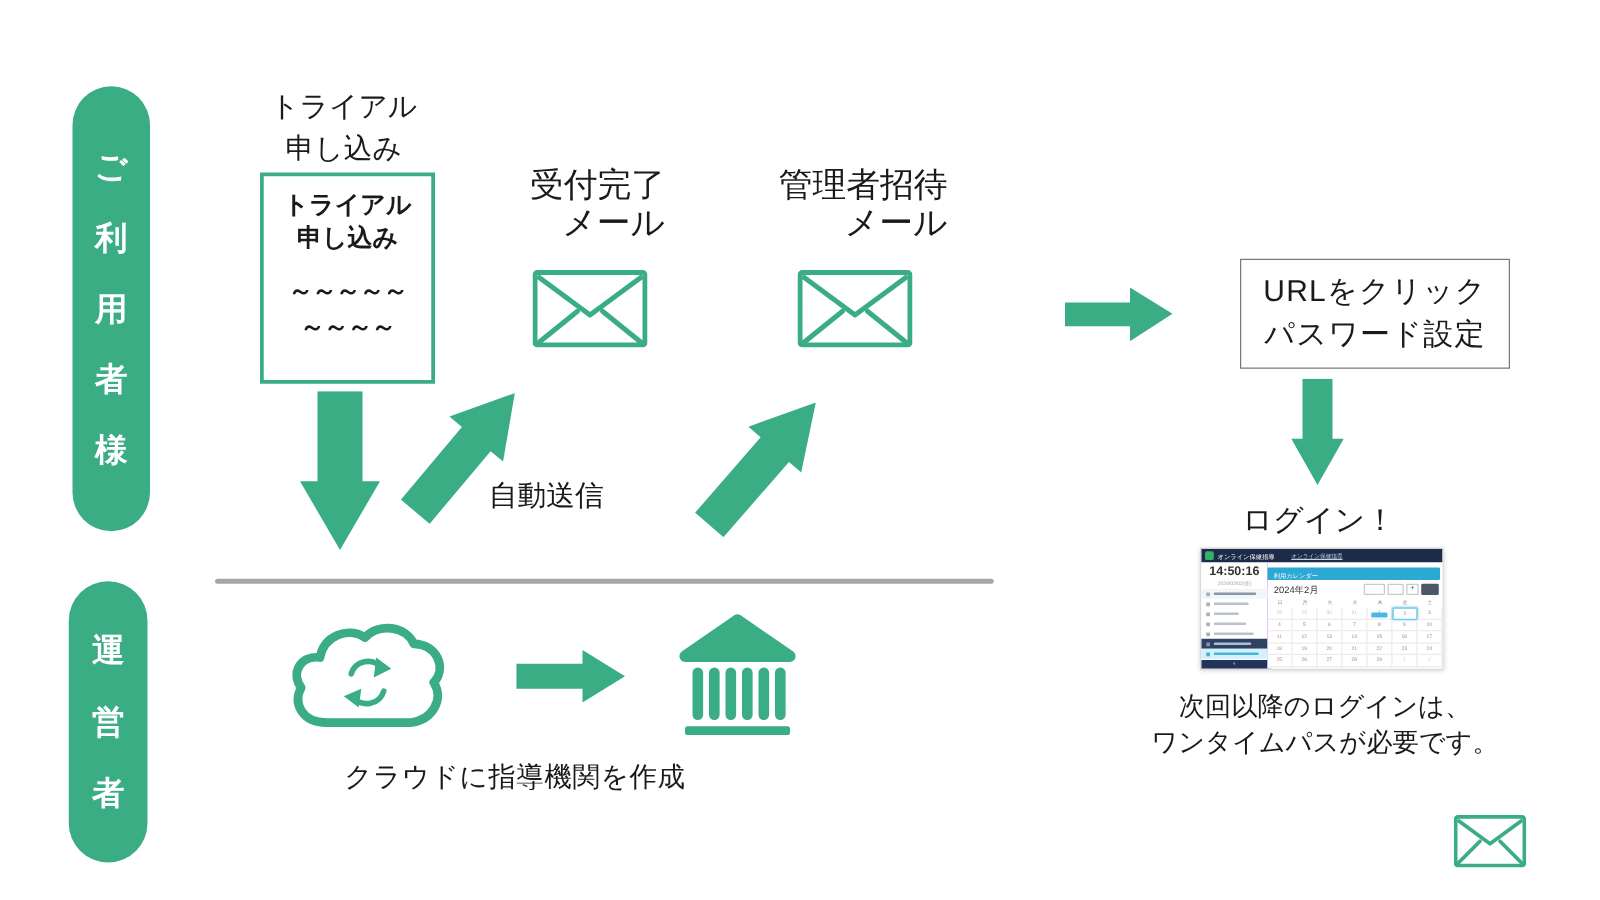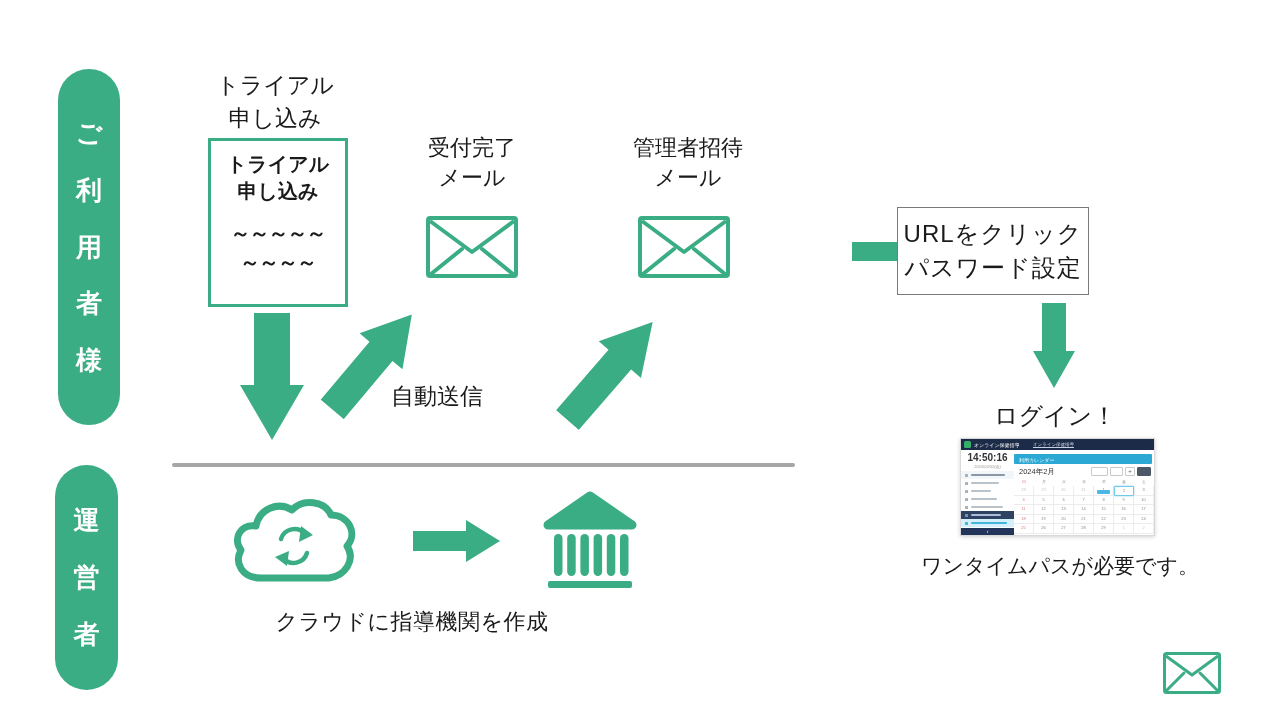--- a/index.html
+++ b/index.html
@@ -10,21 +10,21 @@
   .abs{position:absolute;}
   
   .pill{background:#3BAD84;border-radius:34px;display:flex;align-items:center;justify-content:center;}
   .vtext{display:flex;flex-direction:column;align-items:center;justify-content:space-evenly;
          height:86%;color:#ffffff;font-size:26px;font-weight:700;}
   
   .doc{background:#fff;border:3px solid #3BAD84;}
   .doc-title{font-size:20px;font-weight:700;line-height:27px;text-align:center;margin-top:10px;}
   .doc-wave{font-size:20px;font-weight:700;line-height:29px;text-align:center;letter-spacing:-1px;margin-top:14px;}
   .lbl{font-size:23px;line-height:33px;text-align:center;}
-  .maillbl{font-size:22px;line-height:30px;text-align:center;}
+  .maillbl{font-size:27px;line-height:30px;text-align:right;}
   .green-fill{fill:#3BAD84;}
   .divider{background:#A6A6A6;border-radius:2px;}
   .caption{font-size:22px;letter-spacing:.5px;text-align:center;}
   .url-box{border:1.5px solid #7A7A7A;background:#fff;text-align:center;font-size:24px;line-height:34px;padding-top:9px;letter-spacing:1px;}
   .login{font-size:24px;text-align:center;}
   .note{font-size:21px;line-height:28.5px;text-align:center;}
   
   .mini{background:#fff;border:1px solid #d9d9d9;box-shadow:0 1px 4px rgba(0,0,0,.18);overflow:hidden;}
   .mini-topbar{position:absolute;left:0;top:0;right:0;height:11px;background:#1C2B47;}
   .mini-appicon{position:absolute;left:3px;top:2px;width:7px;height:7px;border-radius:1.5px;background:#35B06B;}
@@ -158,21 +158,21 @@
   <rect x="82" y="48" width="8.5" height="42" rx="4.2" class="green-fill"></rect>
   <rect x="10" y="95" width="84" height="7" rx="2" class="green-fill"></rect>
 </svg>
 
 <div class="caption abs" style="left:272px;top:607px;width:280px">クラウドに指導機関を作成</div>
 
 <svg class="abs" style="left:852px;top:230px" width="86" height="43">
   <polygon class="green-fill" points="0,12 52,12 52,0 86,21 52,43 52,31 0,31"></polygon>
 </svg>
 
-<div class="url-box abs" style="left:897px;top:207px;width:192px;height:88px;box-sizing:border-box">
+<div class="url-box abs" style="left:992px;top:207px;width:216px;height:88px;box-sizing:border-box">
   <div>URLをクリック</div>
   <div>パスワード設定</div>
 </div>
 
 <svg class="abs" style="left:1033px;top:303px" width="42" height="85">
   <polygon class="green-fill" points="9,0 33,0 33,48 42,48 21,85 0,48 9,48"></polygon>
 </svg>
 
 <div class="login abs" style="left:945px;top:400px;width:220px">ログイン！</div>
 
@@ -356,20 +356,21 @@
           </div>
           <div class="cal-cell">
             <div class="cal-num muted">2</div>
           </div>
         </div>
       </div>
   </div>
 </div>
 
 <div class="note abs" style="left:845px;top:552px;width:430px">
+  <div>次回以降のログインは、</div>
   <div>ワンタイムパスが必要です。</div>
 </div>
 
 <svg class="abs" style="left:1163px;top:652px" width="58" height="42">
   <rect x="1.5" y="1.5" width="55" height="39" rx="2" fill="#ffffff" stroke="#3BAD84" stroke-width="3"></rect>
   <path d="M3,4 L29,23 L55,4" fill="none" stroke="#3BAD84" stroke-width="3" stroke-linejoin="round"></path>
   <path d="M3,39 L21,21 M55,39 L37,21" fill="none" stroke="#3BAD84" stroke-width="3" stroke-linecap="round"></path>
 </svg>
 
 </body></html>

